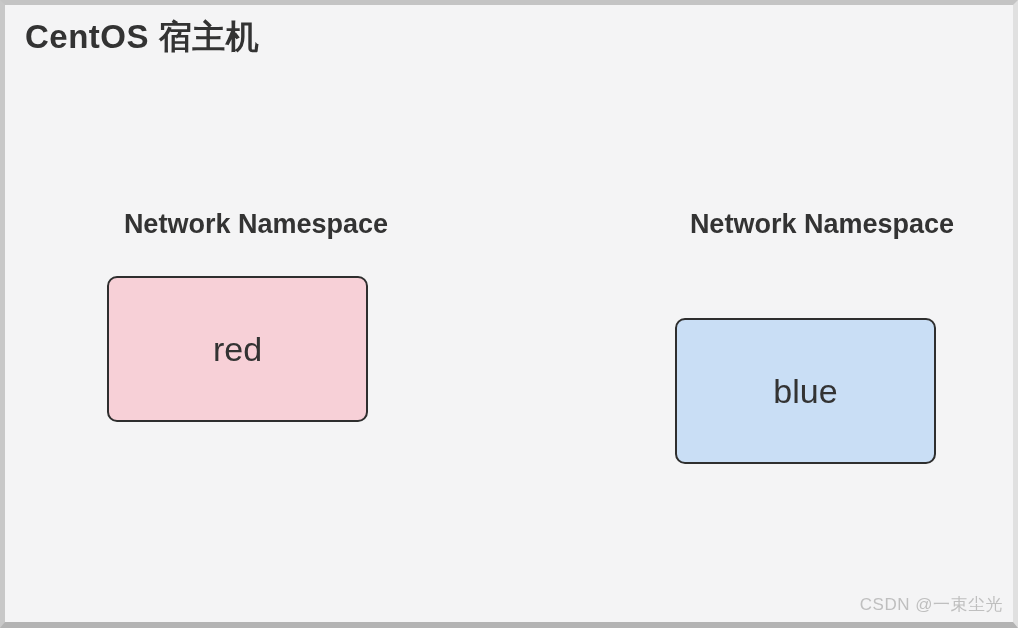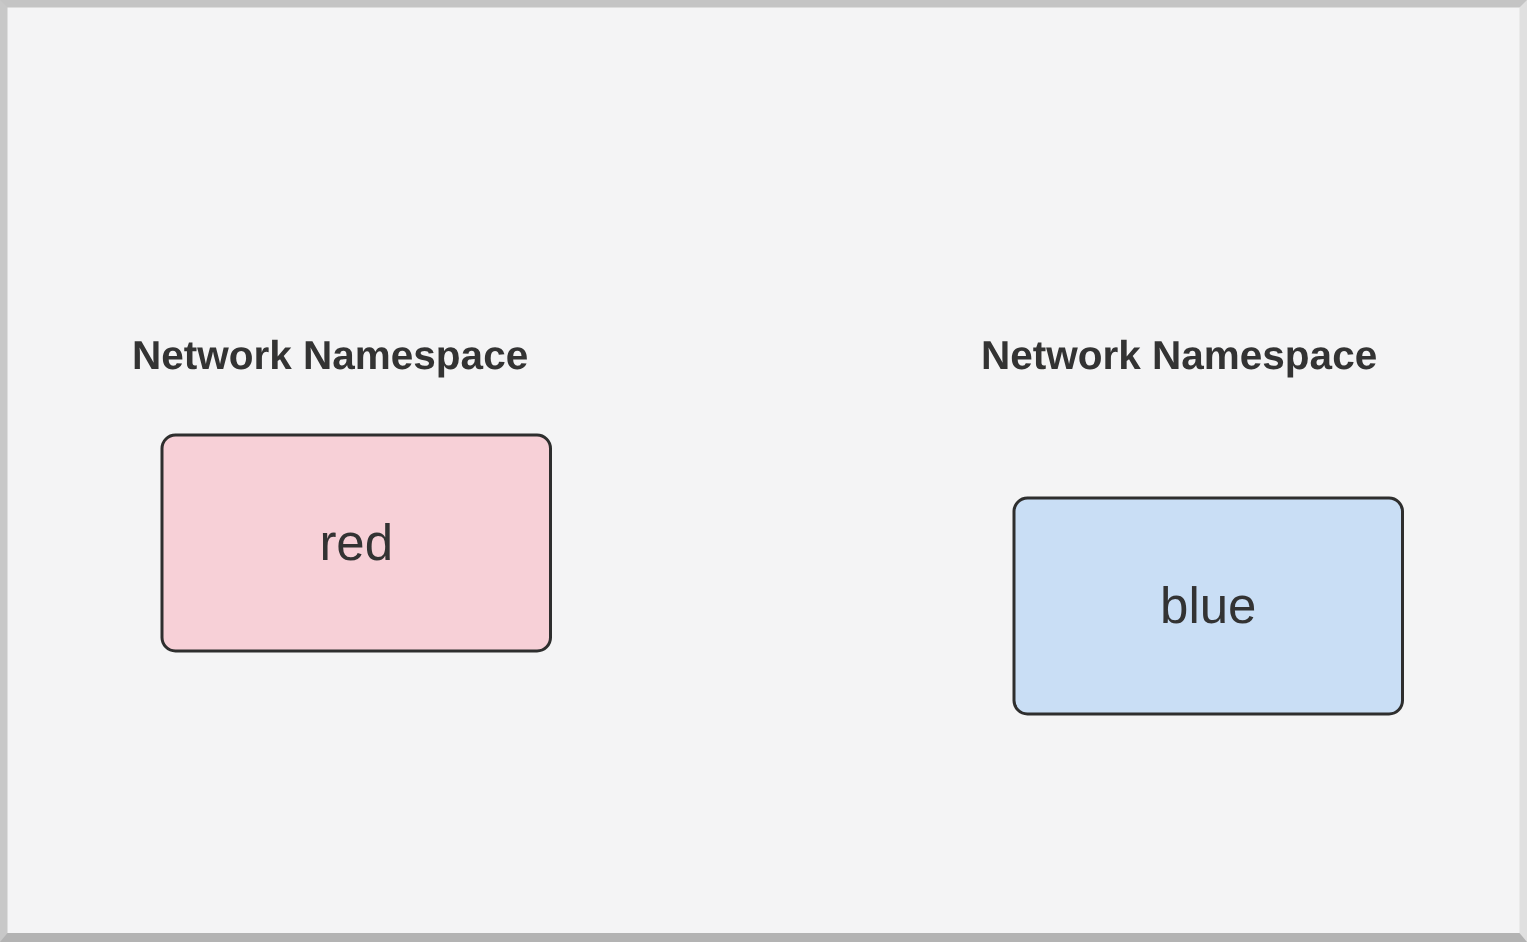--- a/index.html
+++ b/index.html
@@ -24,23 +24,23 @@
     position: absolute;
     left: 20px;
     top: 10px;
     font-size: 33px;
     font-weight: 700;
     color: #333333;
     letter-spacing: 0.5px;
   }
   .ns-group {
     position: absolute;
-    top: 217px;
+    top: 204px;
     width: 300px;
-    text-align: left;
+    text-align: right;
   }
   .ns-group.left  { left: 83px; }
   .ns-group.right { left: 649px; }
   .ns-label {
     font-size: 27px;
     font-weight: 600;
     color: #333333;
     white-space: nowrap;
     margin: 0 0 30px 0;
   }
@@ -70,29 +70,31 @@
     font-size: 17px;
     color: #bfbfbf;
     letter-spacing: 0.5px;
   }
 </style>
 </head>
 <body>
 
 <div class="screen">
 
+  <div class="page-title">CentOS 宿主机</div>
 
   <div class="ns-group left">
     <div class="ns-label">Network Namespace</div>
     <div class="ns-box" style="background: rgb(247, 208, 215);">
       <span class="ns-name">red</span>
     </div>
   </div>
 
   <div class="ns-group right">
     <div class="ns-label">Network Namespace</div>
     <div class="ns-box" style="background: rgb(201, 222, 245); margin-top: 42px;">
       <span class="ns-name">blue</span>
     </div>
   </div>
 
+  <div class="watermark">CSDN @一束尘光</div>
 
 </div>
 
 </body></html>

